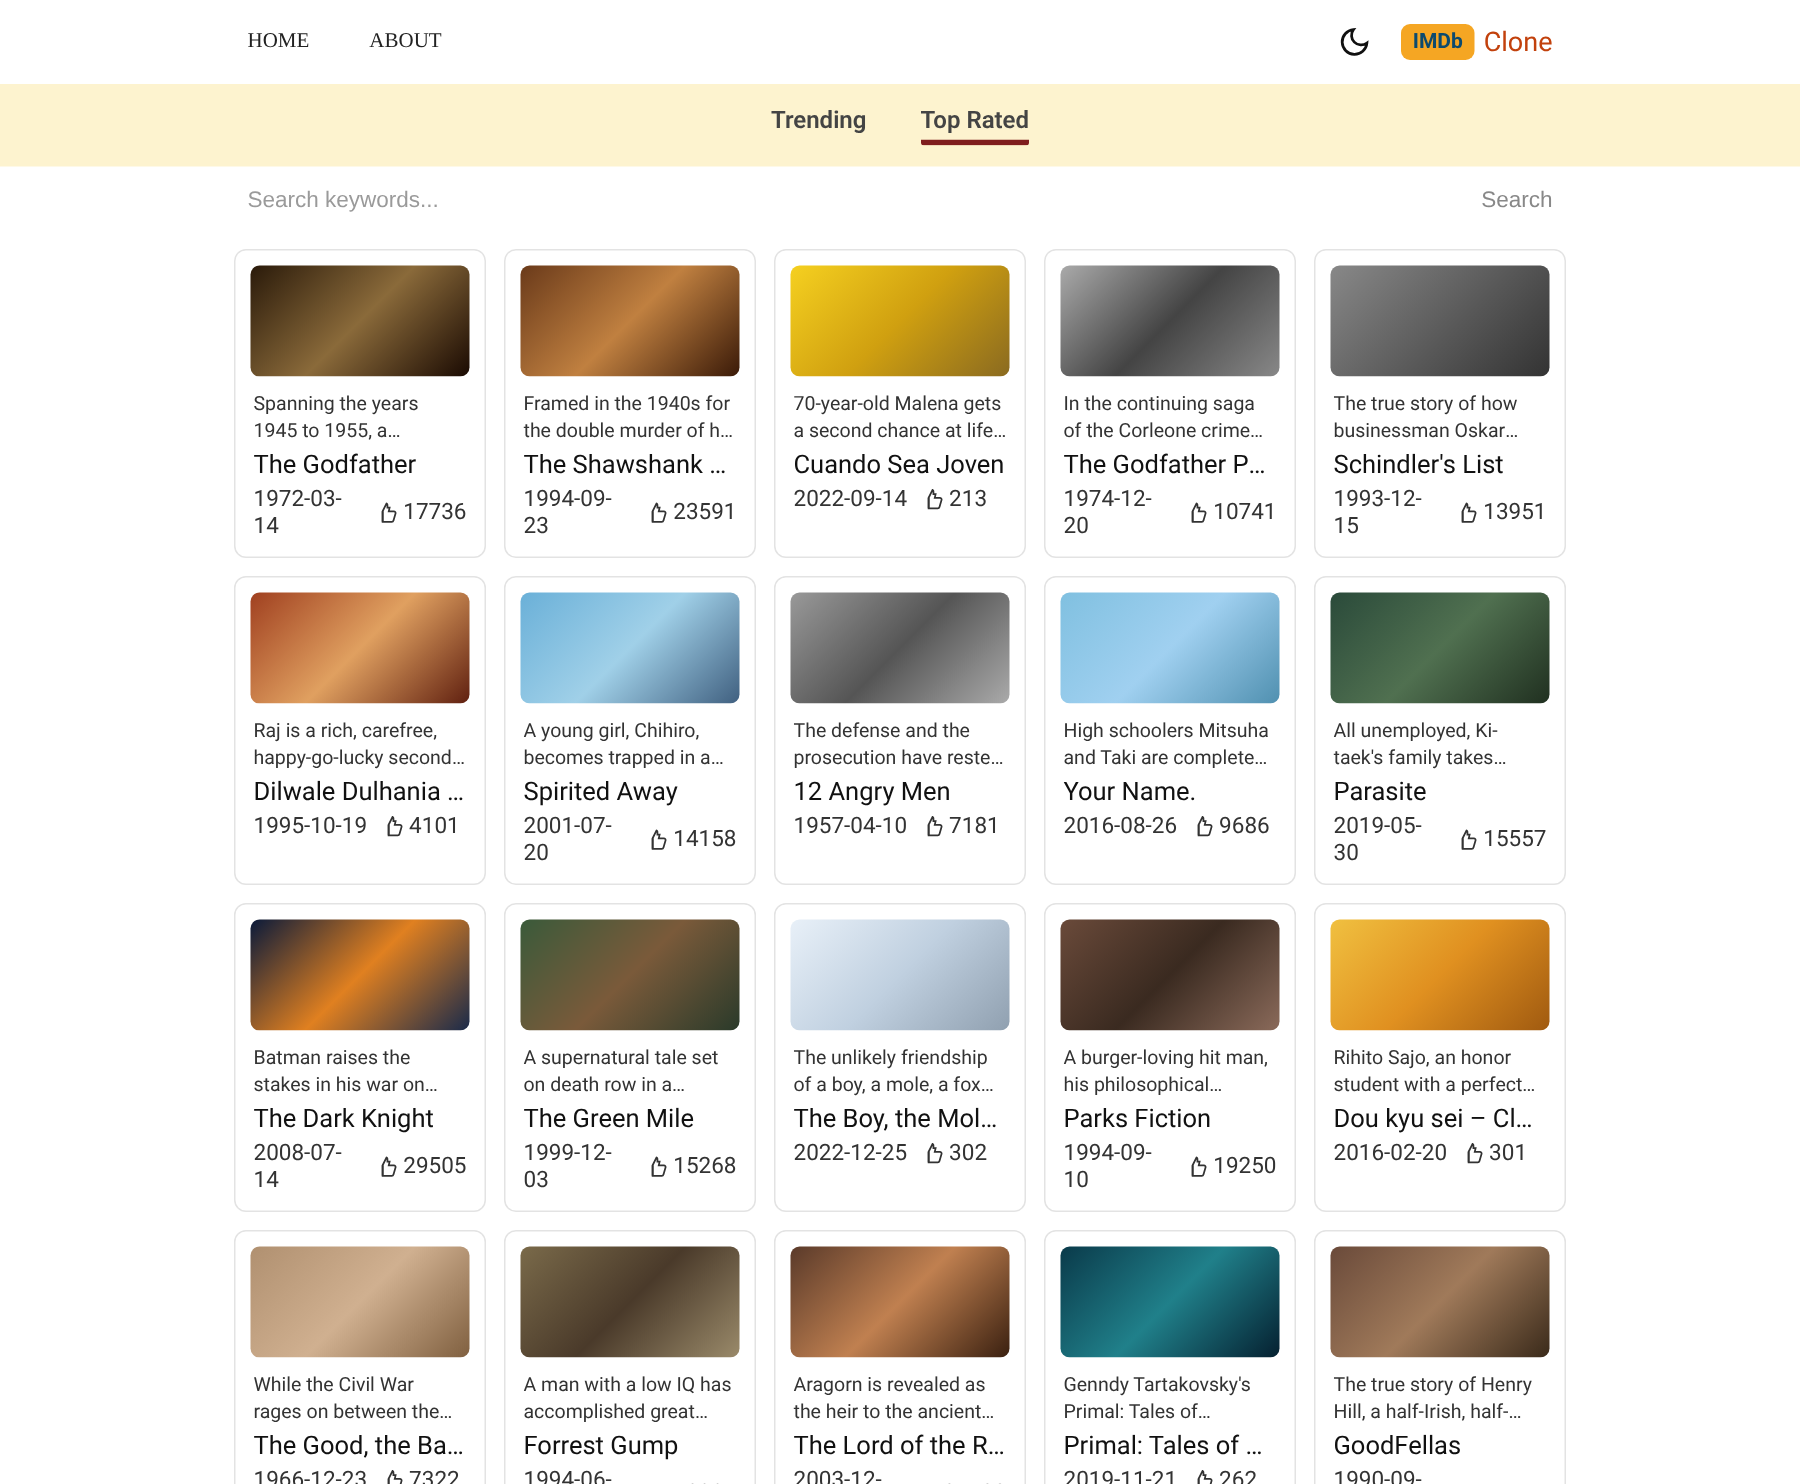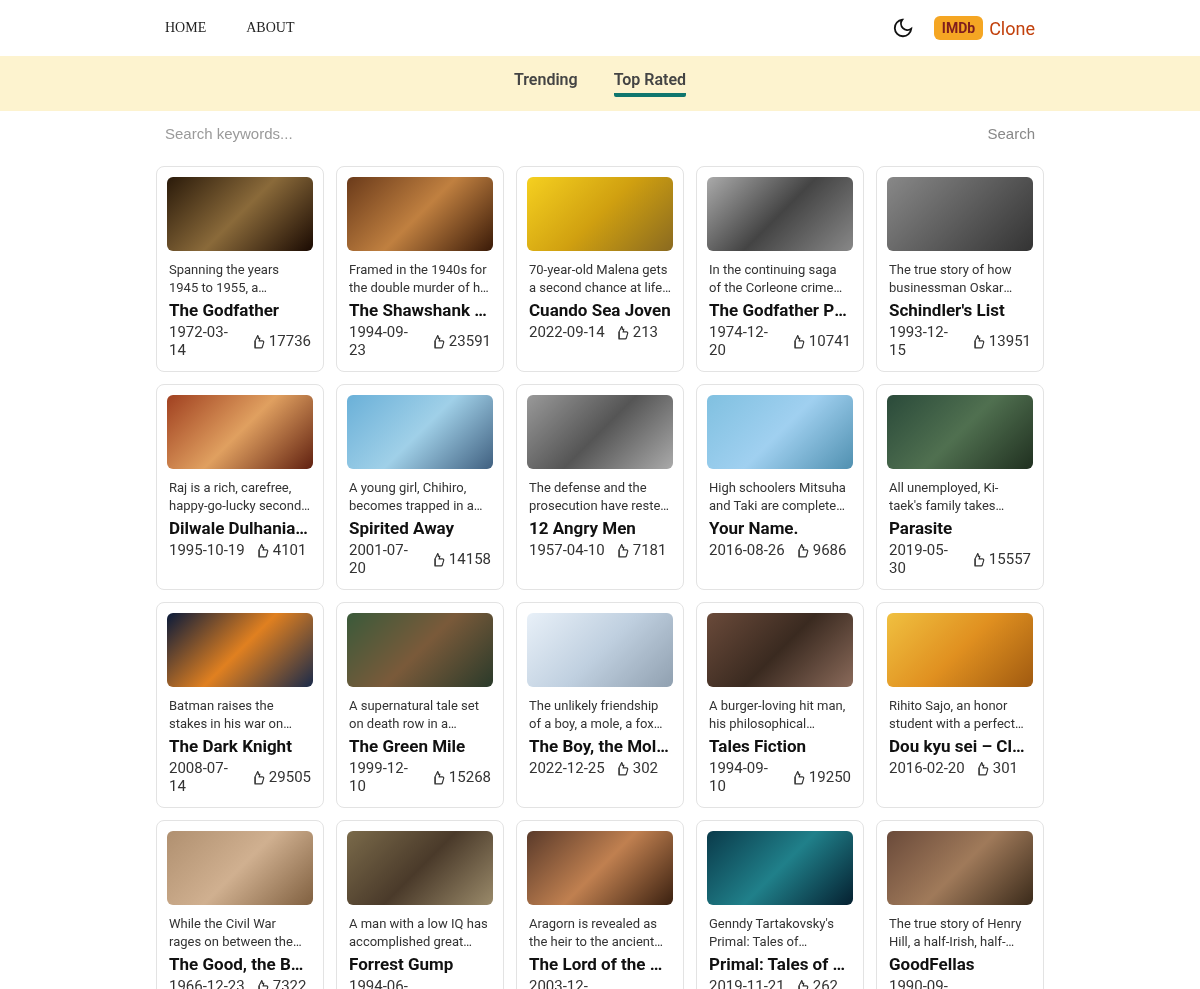--- a/index.html
+++ b/index.html
@@ -4,39 +4,39 @@
 <style>
 * { margin: 0; padding: 0; box-sizing: border-box; }
 body { font-family: -apple-system, BlinkMacSystemFont, "Segoe UI", Roboto, Helvetica, Arial, sans-serif; background: #fff; color: #222; }
 
 .header { display: flex; justify-content: space-between; align-items: center; padding: 16px 165px; }
 .header-left { display: flex; gap: 40px; font-family: Liberation Serif, serif; }
 .nav-link { font-size: 14px; color: #222; text-decoration: none; cursor: pointer; }
 .header-right { display: flex; align-items: center; gap: 20px; }
 .moon-icon { width: 22px; height: 22px; cursor: pointer; }
 .logo-wrap { display: flex; align-items: center; gap: 6px; }
-.logo-badge { background: #f5a623; color: #7f1d1d; font-weight: 700; font-size: 14px; padding: 4px 8px; border-radius: 6px; }
+.logo-badge { background: #f5a623; color: #0c4a6e; font-weight: 700; font-size: 14px; padding: 4px 8px; border-radius: 6px; }
 .logo-text { font-size: 18px; color: #c2410c; }
 
 .tabs-bar { background: #fdf3cf; display: flex; justify-content: center; gap: 36px; padding: 14px 0; }
 .tab { font-size: 16px; font-weight: 600; color: #444; cursor: pointer; padding-bottom: 4px; }
-.tab.active { border-bottom: 4px solid #0f766e; border-radius: 2px; }
+.tab.active { border-bottom: 4px solid #7f1d1d; border-radius: 2px; }
 
 .search-row { display: flex; justify-content: space-between; align-items: center; padding: 14px 165px; gap: 48px; }
 .search-input { flex: 1; border: none; outline: none; font-size: 15px; color: #333; background: transparent; }
 .search-input::placeholder { color: #9a9a9a; }
 .search-btn { font-size: 15px; color: #888; background: none; border: none; cursor: pointer; margin-left: 20px; }
 
 .grid { display: grid; grid-template-columns: repeat(5, 168px); gap: 12px; justify-content: center; padding: 10px 0 30px 0; }
 .card { border: 1px solid #e3e3e3; border-radius: 8px; overflow: hidden; cursor: pointer; background: #fff; }
 .card-img { width: 100%; height: 84px; display: block; padding: 10px 10px 0 10px; border-radius: 14px; overflow: hidden; }
 .card-img > div { width: 100%; height: 100%; border-radius: 6px; }
 .card-body { padding: 10px 12px 12px 12px; }
 .card-desc { font-size: 13px; line-height: 1.35; color: #333; display: -webkit-box; -webkit-line-clamp: 2; -webkit-box-orient: vertical; overflow: hidden; }
-.card-title { font-size: 17px; font-weight: 700; color: #111; margin-top: 4px; white-space: nowrap; overflow: hidden; text-overflow: ellipsis; }
+.card-title { font-size: 17px; font-weight: 400; color: #111; margin-top: 4px; white-space: nowrap; overflow: hidden; text-overflow: ellipsis; }
 .card-meta { display: flex; align-items: center; gap: 10px; font-size: 15px; color: #333; margin-top: 3px; }
 .thumb-icon { width: 14px; height: 14px; display: inline-block; vertical-align: middle; }
 .likes { display: flex; align-items: flex-start; gap: 4px; }
 
 
 .poster-1 { background: linear-gradient(135deg,#2a1a0a,#8a6a3a,#1a0a02); }
 .poster-2 { background: linear-gradient(135deg,#6a3a1a,#c08040,#3a1a08); }
 .poster-3 { background: linear-gradient(135deg,#f5d020,#d0a010,#8a6a20); }
 .poster-4 { background: linear-gradient(135deg,#aaa,#444,#888); }
 .poster-5 { background: linear-gradient(135deg,#888,#333); }
@@ -296,21 +296,21 @@
       </div>
     </div>
     <div class="card">
       <div class="card-img">
         <div class="poster-12"></div>
       </div>
       <div class="card-body">
         <div class="card-desc">A supernatural tale set on death row in a Southern prison, where gentle giant John Coffey possesses the mysterious power to heal.</div>
         <div class="card-title">The Green Mile</div>
         <div class="card-meta">
-          <span>1999-12-10</span>
+          <span>1999-12-03</span>
           <span class="likes">
             <span><svg class="thumb-icon" viewBox="0 0 24 24" fill="none" stroke="#333" stroke-width="2">
                 <path d="M7 10v12"></path>
                 <path d="M15 5.88 14 10h5.83a2 2 0 0 1 1.92 2.56l-2.33 8A2 2 0 0 1 17.5 22H7V10l4.5-9 .5.5a2 2 0 0 1 .5 1.32V5.88z"></path>
               </svg></span>
             <span>15268</span>
           </span>
         </div>
       </div>
     </div>
@@ -332,21 +332,21 @@
           </span>
         </div>
       </div>
     </div>
     <div class="card">
       <div class="card-img">
         <div class="poster-14"></div>
       </div>
       <div class="card-body">
         <div class="card-desc">A burger-loving hit man, his philosophical partner, a drug-addled gangster's moll and a washed-up boxer converge.</div>
-        <div class="card-title">Tales Fiction</div>
+        <div class="card-title">Parks Fiction</div>
         <div class="card-meta">
           <span>1994-09-10</span>
           <span class="likes">
             <span><svg class="thumb-icon" viewBox="0 0 24 24" fill="none" stroke="#333" stroke-width="2">
                 <path d="M7 10v12"></path>
                 <path d="M15 5.88 14 10h5.83a2 2 0 0 1 1.92 2.56l-2.33 8A2 2 0 0 1 17.5 22H7V10l4.5-9 .5.5a2 2 0 0 1 .5 1.32V5.88z"></path>
               </svg></span>
             <span>19250</span>
           </span>
         </div>

